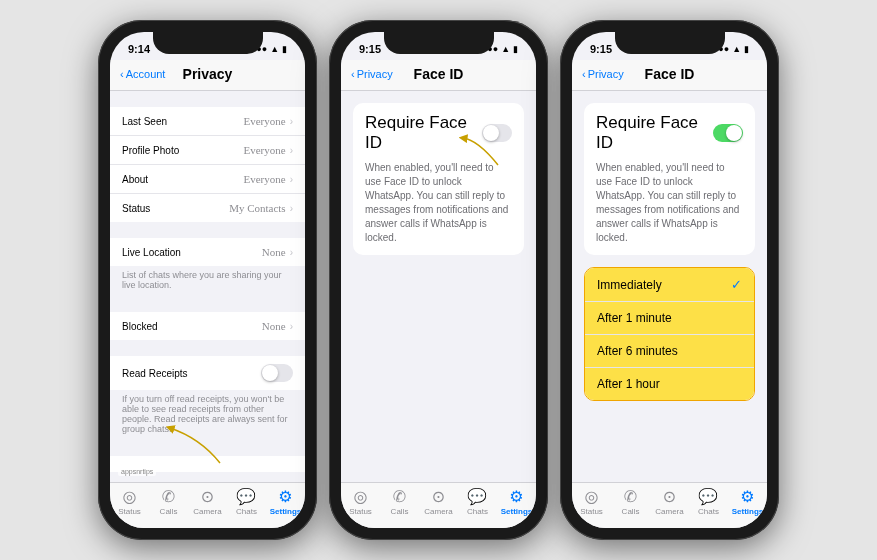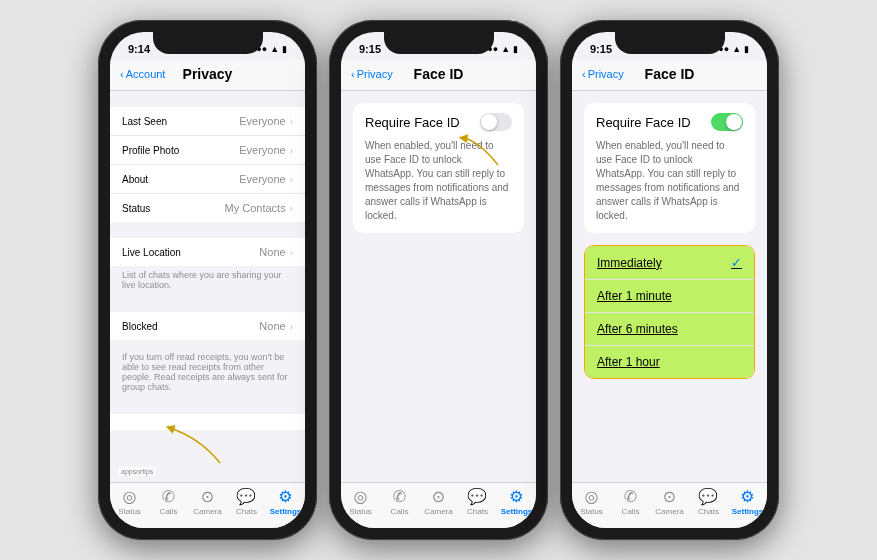--- a/index.html
+++ b/index.html
@@ -116,20 +116,21 @@
     }
     .settings-row-label {
       font-size: 10px;
       color: #000;
       flex: 1;
     }
     .settings-row-value {
       font-size: 11px;
       color: #8e8e93;
       margin-right: 4px;
+      font-family: Liberation Serif, serif;
     }
     .chevron {
       color: #c7c7cc;
       font-size: 10px;
     }
     .settings-sub-text {
       font-size: 9px;
       color: #8e8e93;
       padding: 4px 12px 6px;
       background: #f2f2f7;
@@ -219,21 +220,21 @@
       padding: 10px 12px;
       margin-bottom: 12px;
     }
     .face-id-row {
       display: flex;
       justify-content: space-between;
       align-items: center;
       margin-bottom: 8px;
     }
     .face-id-label {
-      font-size: 13px;
+      font-size: 17px;
       font-weight: 500;
       color: #000;
     }
     .face-id-desc {
       font-size: 10px;
       color: #6d6d72;
       line-height: 1.4;
     }
     
     .options-card {
@@ -241,22 +242,21 @@
       border-radius: 10px;
       border: 1.5px solid #f0a500;
       overflow: hidden;
     }
     .option-row {
       display: flex;
       justify-content: space-between;
       align-items: center;
       padding: 9px 12px;
       border-bottom: 0.5px solid #e5e5ea;
-      background: #bef264;
-      text-decoration: underline;
+      background: #fde047;
     }
     .option-row:last-child {
       border-bottom: none;
     }
     .option-label {
       font-size: 12px;
       color: #000;
     }
     .checkmark {
       color: #007aff;
@@ -337,20 +337,26 @@
         <div class="settings-sub-text">List of chats where you are sharing your live location.</div>
         <div class="section-gap"></div>
         <div class="settings-group">
           <div class="settings-row">
             <span class="settings-row-label">Blocked</span>
             <span class="settings-row-value">None</span>
             <span class="chevron">›</span>
           </div>
         </div>
         <div class="section-gap"></div>
+        <div class="settings-group">
+          <div class="settings-row">
+            <span class="settings-row-label">Read Receipts</span>
+            <div class="toggle-off"></div>
+          </div>
+        </div>
         <div class="settings-sub-text">If you turn off read receipts, you won't be able to see read receipts from other people. Read receipts are always sent for group chats.</div>
         <div class="section-gap"></div>
         <div class="settings-group">
           <div class="settings-row">
             
             
           </div>
         </div>
 
         <svg class="curved-arrow" style="position:absolute;bottom:60px;left:30px;width:120px;height:60px;pointer-events:none;" viewBox="0 0 120 60">

